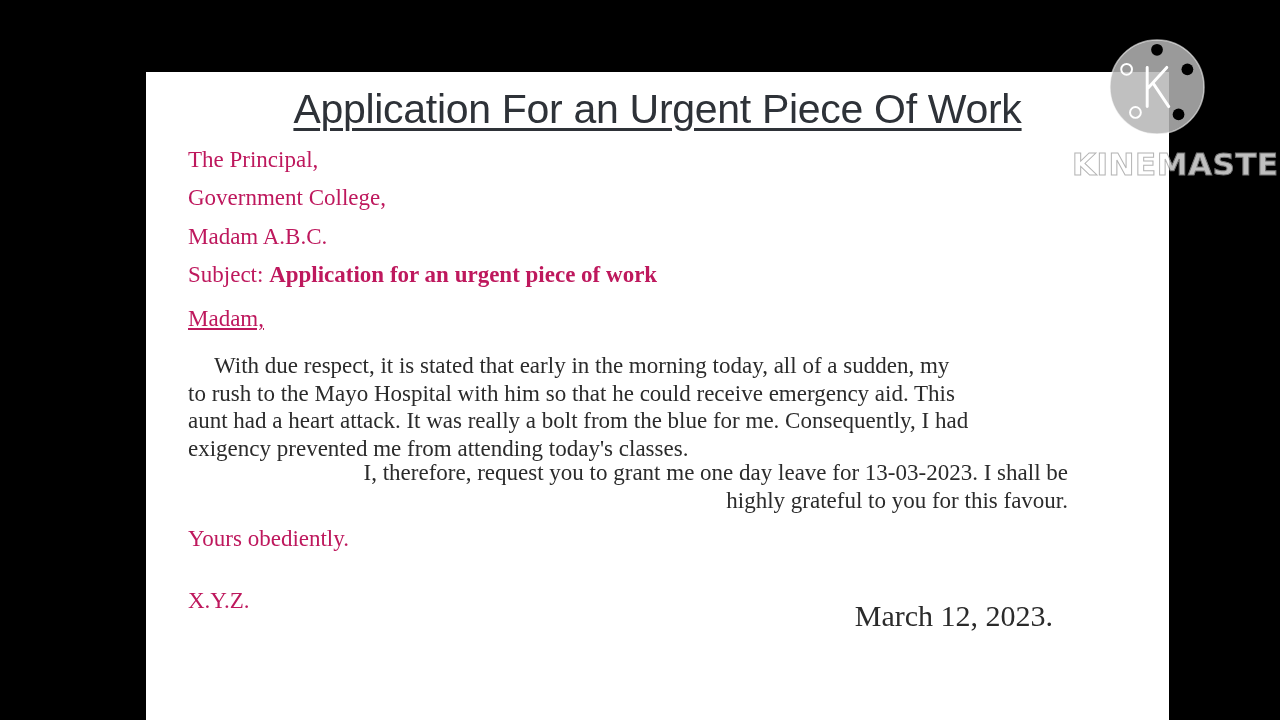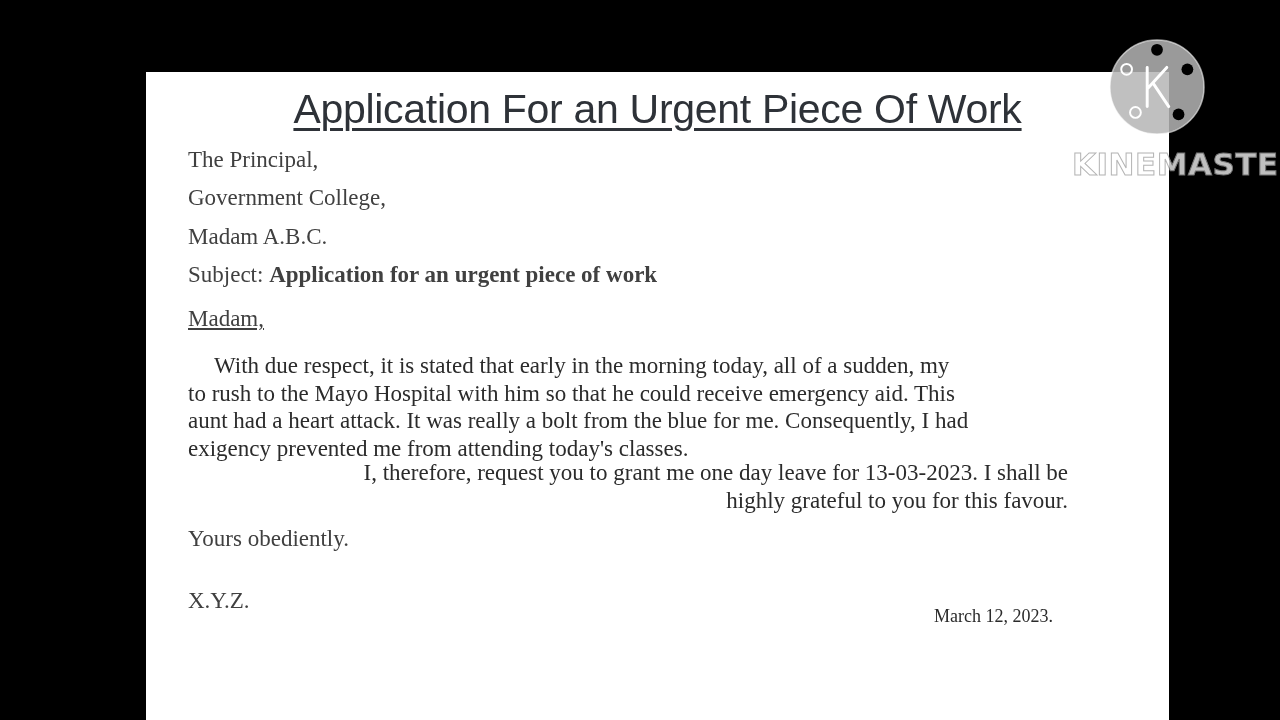--- a/index.html
+++ b/index.html
@@ -41,21 +41,21 @@
       letter-spacing: -0.3px;
       margin: 0;
       font-weight: normal;
     }
     .body-text {
       position: absolute;
       left: 42px;
       width: 880px;
       font-family: "Liberation Serif", serif;
       font-size: 23px;
-      color: #404040;
+      color: #be185d;
       line-height: 28px;
       margin: 0;
     }
     .line { white-space: nowrap; }
     .subject-bold { font-weight: bold; }
     .para {
       position: absolute;
       left: 42px;
       width: 880px;
       font-family: "Liberation Serif", serif;
@@ -64,21 +64,21 @@
       line-height: 27.5px;
       margin: 0;
     }
     .para .l { display: block; white-space: nowrap; }
     .para .indent { padding-left: 26px; }
     .date {
       position: absolute;
       right: 116px;
       top: 530px;
       font-family: "Liberation Serif", serif;
-      font-size: 18px;
+      font-size: 30px;
       color: #2b2b2b;
       line-height: 28px;
       white-space: nowrap;
     }
     .watermark {
       position: absolute;
       left: 1068px;
       top: 36px;
       width: 180px;
       height: 150px;

